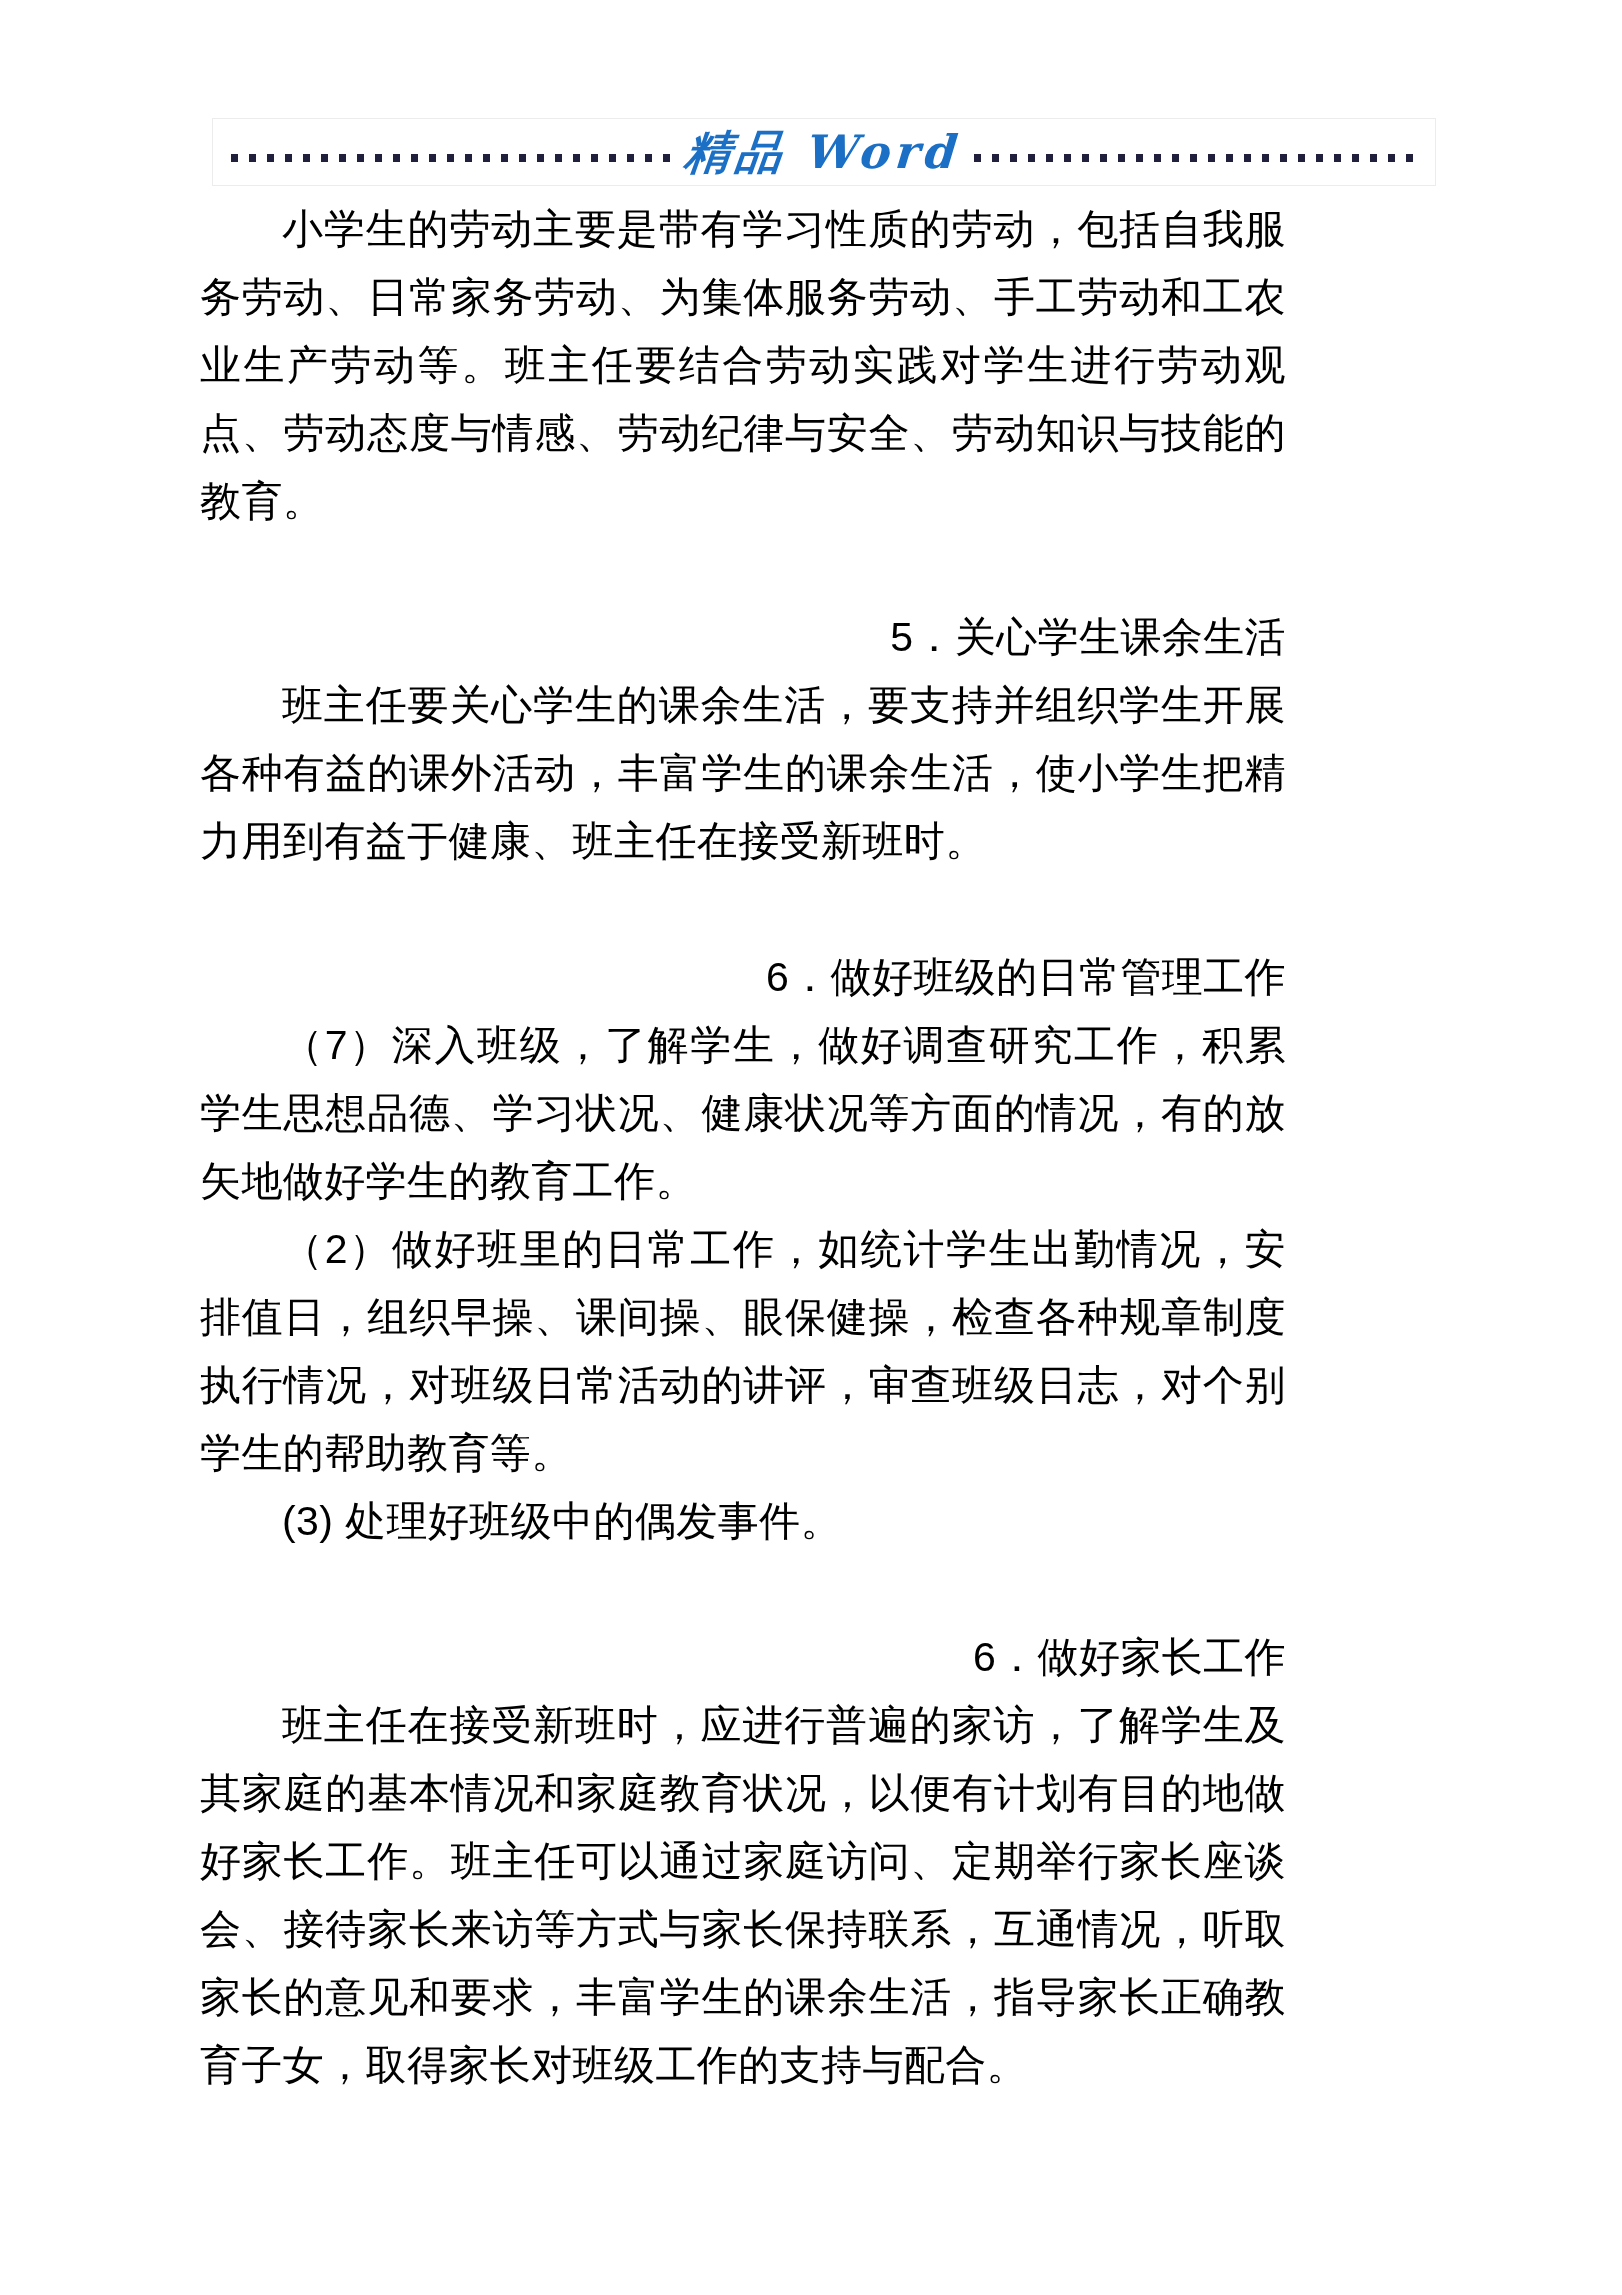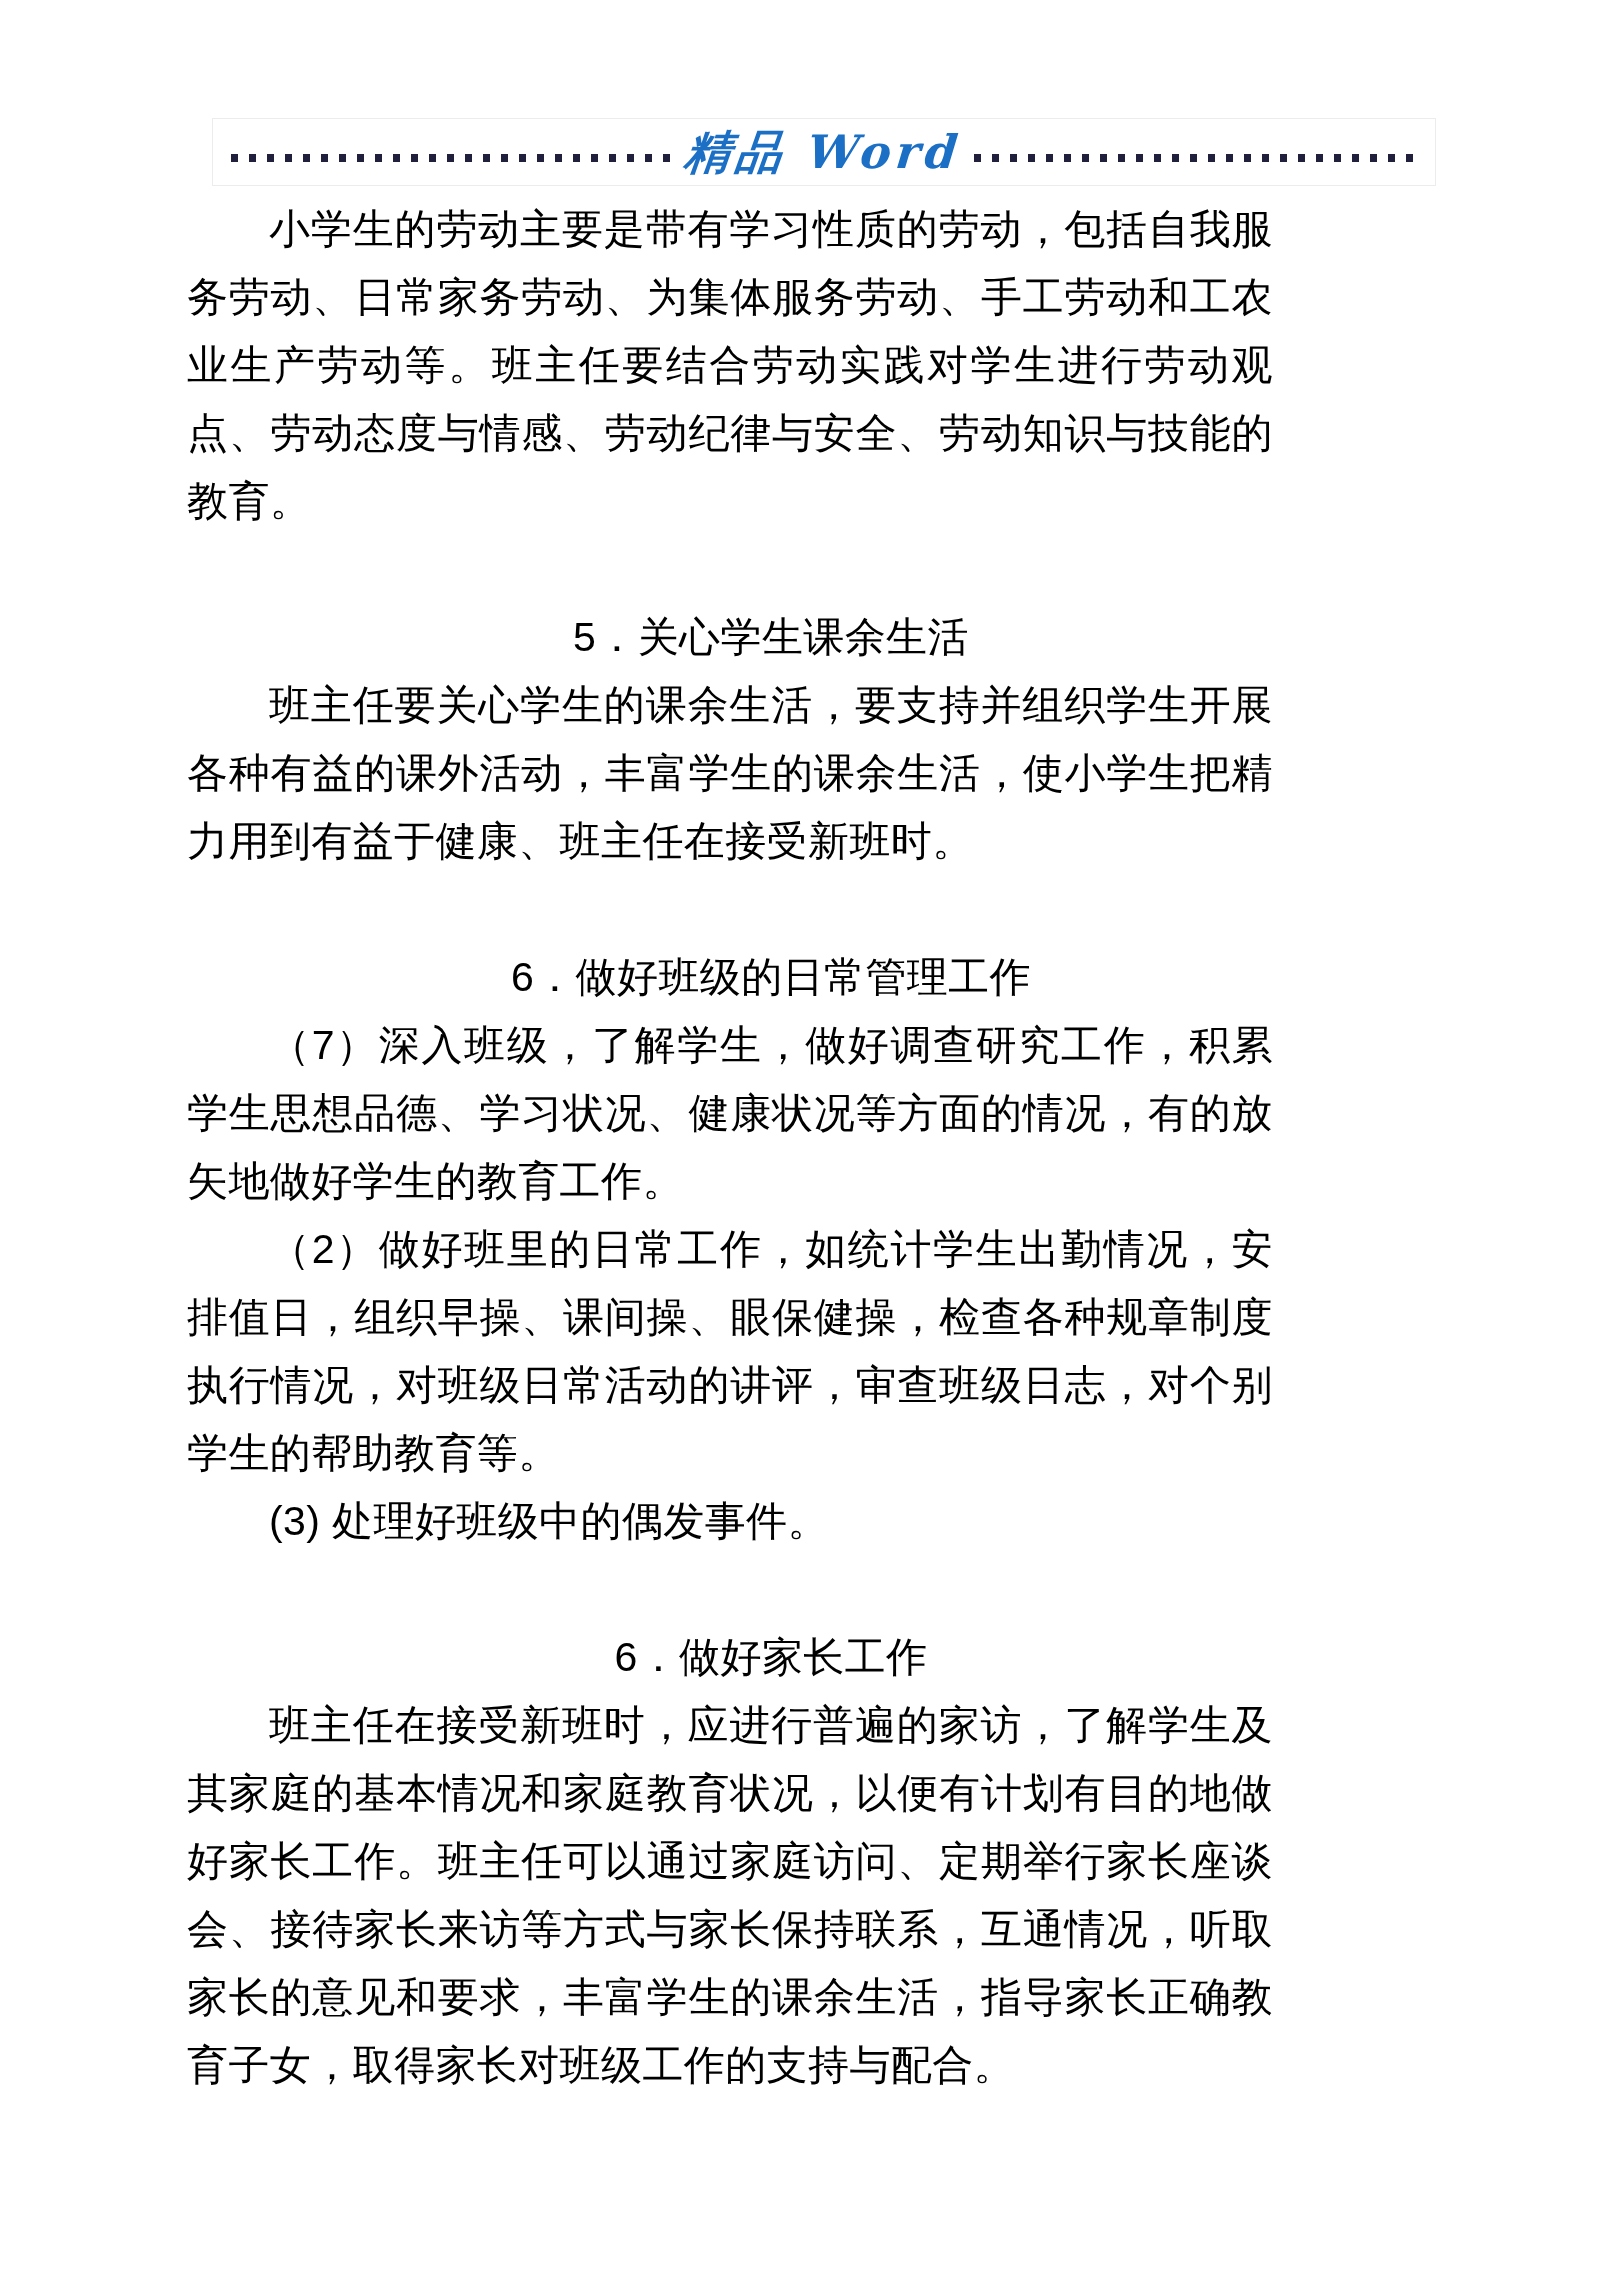--- a/index.html
+++ b/index.html
@@ -51,37 +51,37 @@
       font-size: 46px;
       line-height: 65px;
       letter-spacing: 4.9px;
       color: #1b6fc4;
       white-space: nowrap;
       transform: skewX(-6deg);
     }
     
     .content {
       position: absolute;
-      left: 187px;
+      left: 200px;
       top: 195px;
       width: 1086px;
       font-size: 41px;
       line-height: 68px;
       color: #000000;
       text-align: justify;
       text-justify: inter-ideograph;
       letter-spacing: 0.4px;
     }
     .content p {
       margin: 0;
       text-indent: 2em;
     }
     .content p.heading {
       margin-top: 68px; 
-      text-align: center;
+      text-align: right;
     }
   </style>
 </head>
 <body>
 
 <div class="page">
 
   <div class="header-box">
     <div class="dash-rule"></div>
     <div class="banner-text">精品 Word</div>

